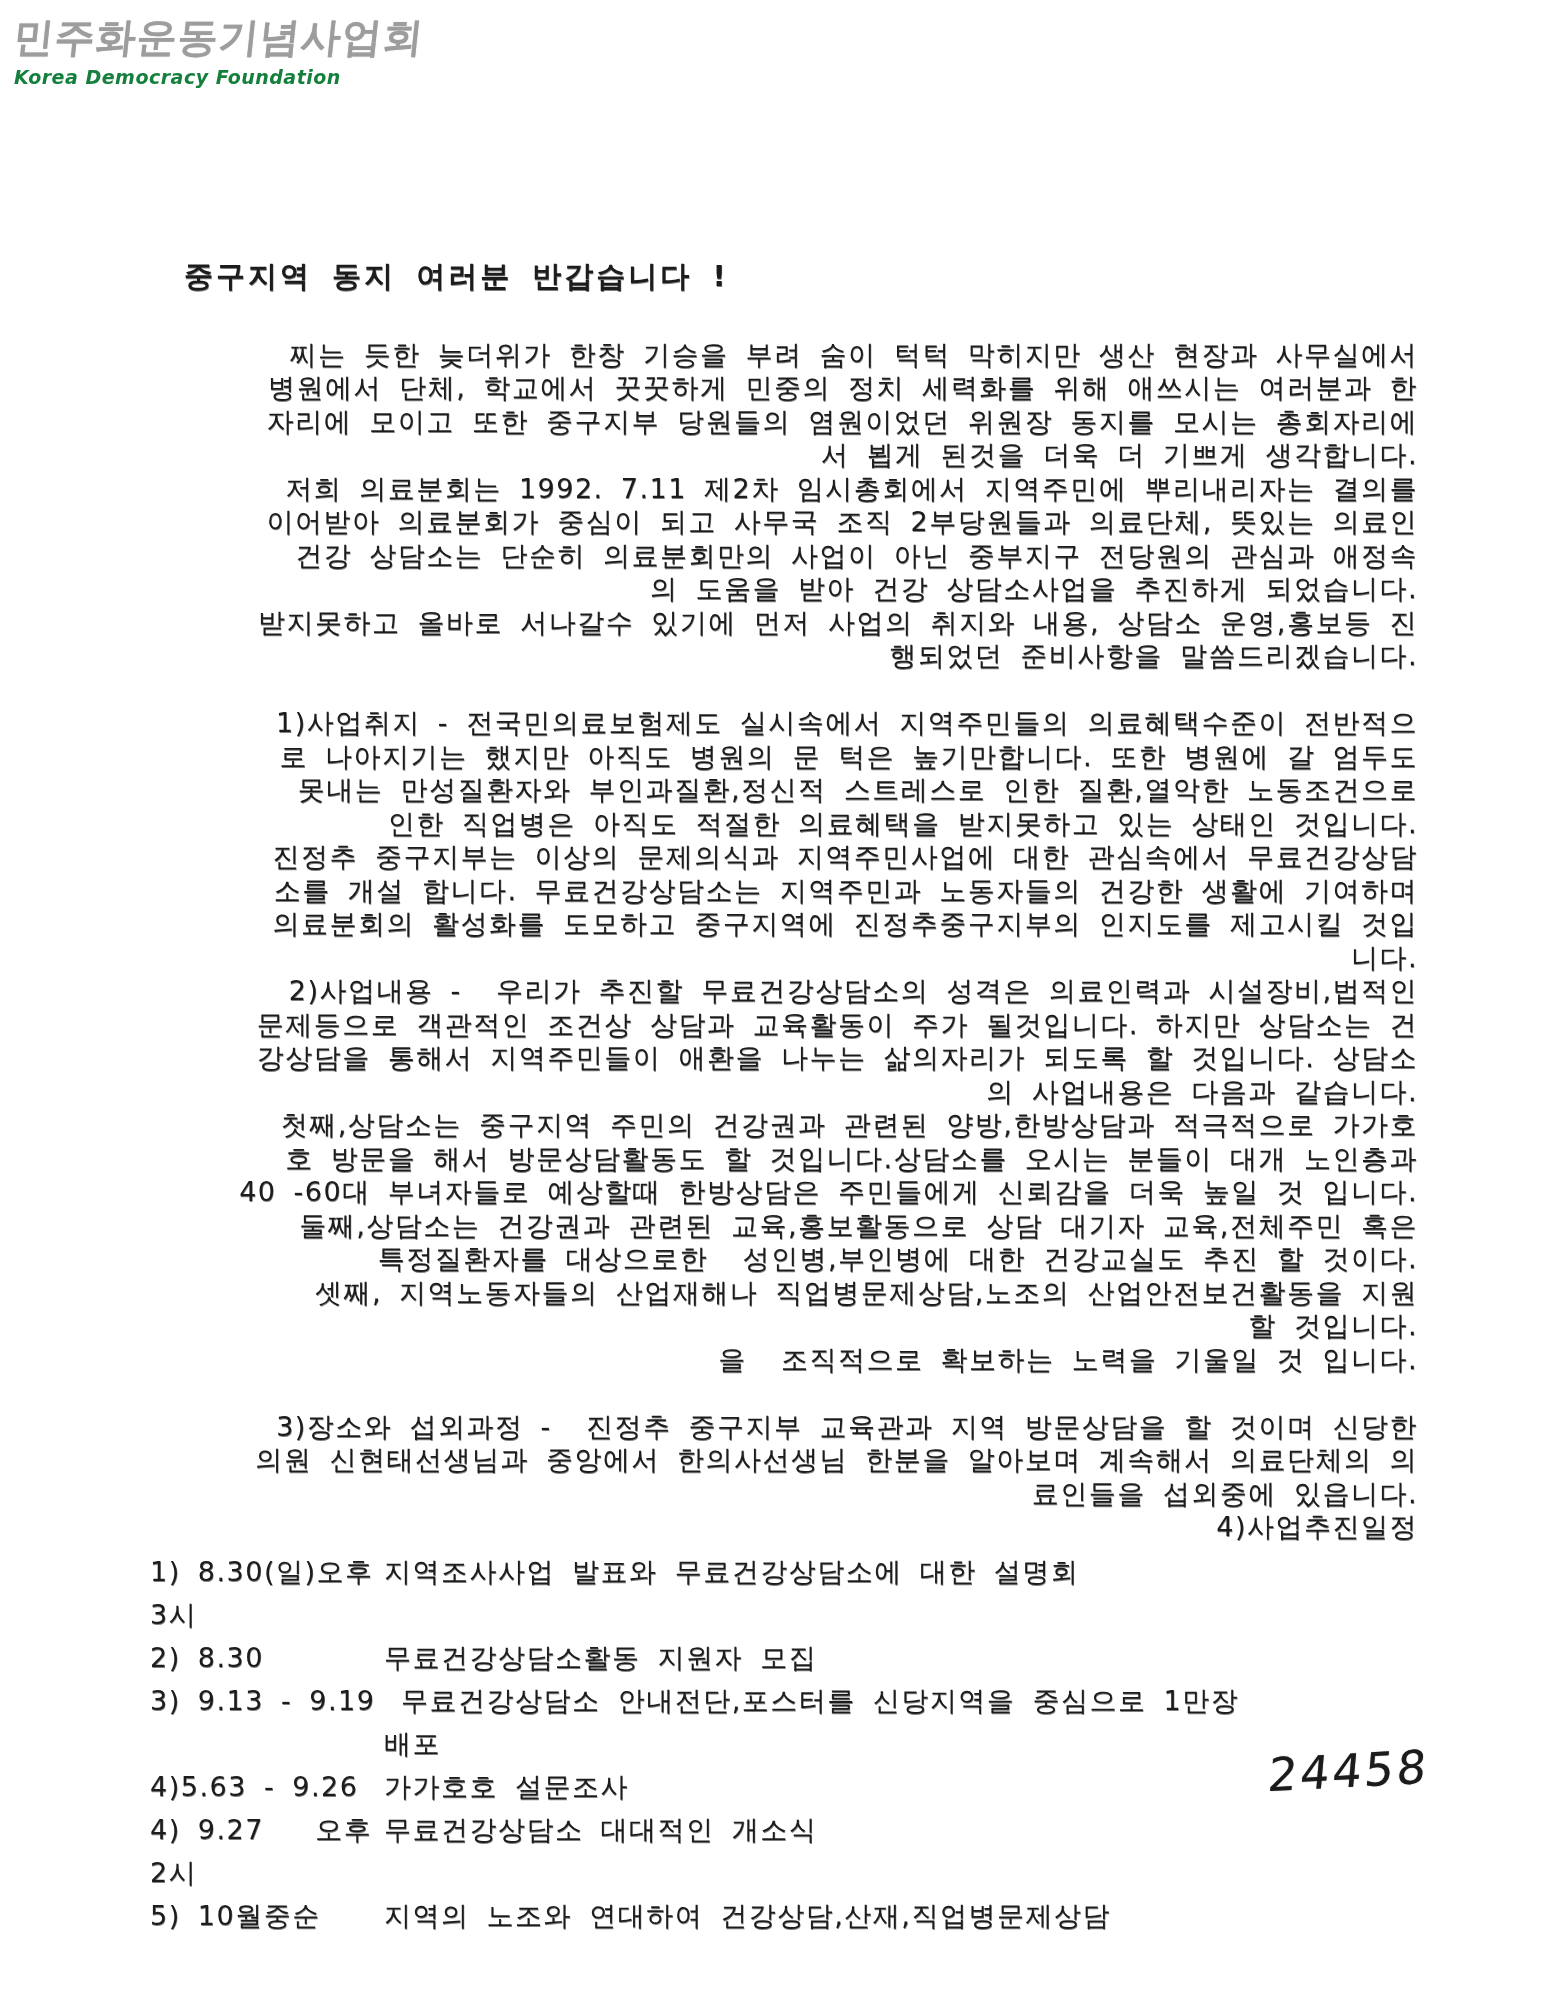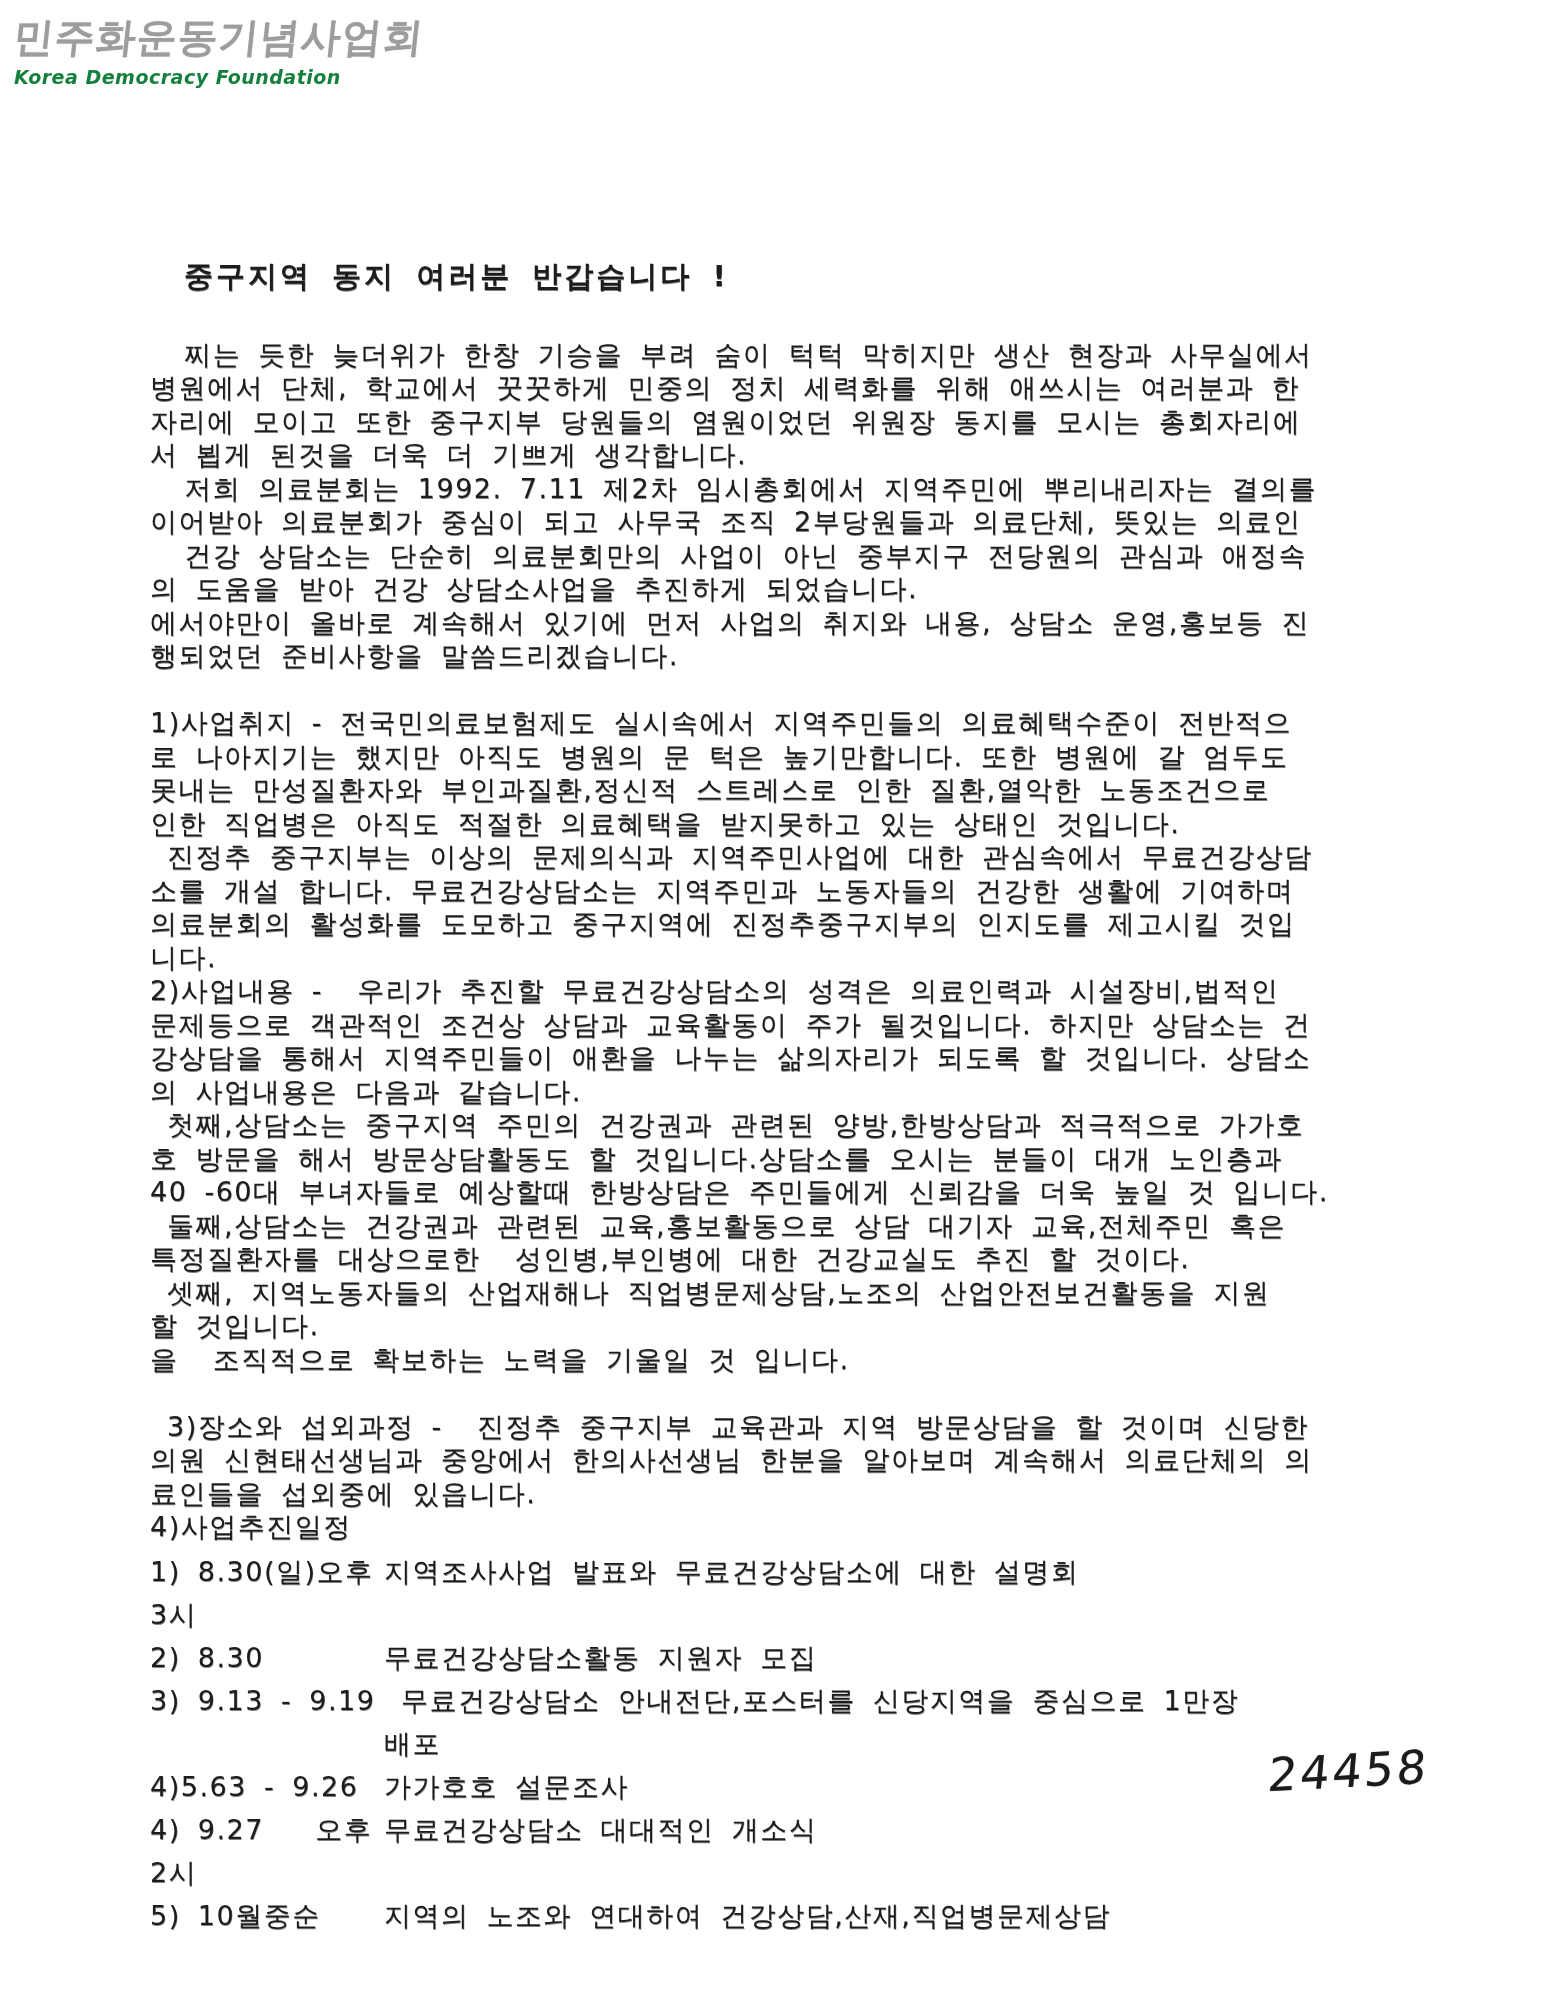--- a/index.html
+++ b/index.html
@@ -28,21 +28,21 @@
     position:absolute;left:150px;top:260px;width:1268px;
     color:#1c1c1c;
     font-size:27px;line-height:33.5px;
     letter-spacing:1.5px;word-spacing:7px;
     text-shadow:0.5px 0.5px 0.6px rgba(25,25,25,.55);
   }
   .title{
     margin-left:34px;font-weight:bold;font-size:29px;
     letter-spacing:3px;margin-bottom:44px;white-space:pre-wrap;
   }
-  .tline{white-space:pre-wrap;min-height:33.5px;}
+  .tline{white-space:pre-wrap;min-height:33.5px;text-align:right;}
   
   .sched{margin-top:6px;}
   .sched-row{display:flex;line-height:43px;min-height:43px;}
   .sched-label{flex:0 0 234px;white-space:pre-wrap;}
   .sched-desc{flex:1;white-space:pre-wrap;}
   
   .archive{
     position:absolute;left:1268px;top:1744px;
     font-size:46px;color:#1b1b1b;
     letter-spacing:3px;
@@ -64,21 +64,21 @@
     <div class="title">중구지역 동지 여러분 반갑습니다 !</div>
     <div>
         <div class="tline">  찌는 듯한 늦더위가 한창 기승을 부려 숨이 턱턱 막히지만 생산 현장과 사무실에서</div>
         <div class="tline">병원에서 단체, 학교에서 꿋꿋하게 민중의 정치 세력화를 위해 애쓰시는 여러분과 한</div>
         <div class="tline">자리에 모이고 또한 중구지부 당원들의 염원이었던 위원장 동지를 모시는 총회자리에</div>
         <div class="tline">서 뵙게 된것을 더욱 더 기쁘게 생각합니다.</div>
         <div class="tline">  저희 의료분회는 1992. 7.11 제2차 임시총회에서 지역주민에 뿌리내리자는 결의를</div>
         <div class="tline">이어받아 의료분회가 중심이 되고 사무국 조직 2부당원들과 의료단체, 뜻있는 의료인</div>
         <div class="tline">  건강 상담소는 단순히 의료분회만의 사업이 아닌 중부지구 전당원의 관심과 애정속</div>
         <div class="tline">의 도움을 받아 건강 상담소사업을 추진하게 되었습니다.</div>
-        <div class="tline">에서야만이 올바로 계속해서 있기에 먼저 사업의 취지와 내용, 상담소 운영,홍보등 진</div>
+        <div class="tline">받지못하고 올바로 서나갈수 있기에 먼저 사업의 취지와 내용, 상담소 운영,홍보등 진</div>
         <div class="tline">행되었던 준비사항을 말씀드리겠습니다.</div>
         <div class="tline"></div>
         <div class="tline">1)사업취지 - 전국민의료보험제도 실시속에서 지역주민들의 의료혜택수준이 전반적으</div>
         <div class="tline">로 나아지기는 했지만 아직도 병원의 문 턱은 높기만합니다. 또한 병원에 갈 엄두도</div>
         <div class="tline">못내는 만성질환자와 부인과질환,정신적 스트레스로 인한 질환,열악한 노동조건으로</div>
         <div class="tline">인한 직업병은 아직도 적절한 의료혜택을 받지못하고 있는 상태인 것입니다.</div>
         <div class="tline"> 진정추 중구지부는 이상의 문제의식과 지역주민사업에 대한 관심속에서 무료건강상담</div>
         <div class="tline">소를 개설 합니다. 무료건강상담소는 지역주민과 노동자들의 건강한 생활에 기여하며</div>
         <div class="tline">의료분회의 활성화를 도모하고 중구지역에 진정추중구지부의 인지도를 제고시킬 것입</div>
         <div class="tline">니다.</div>

